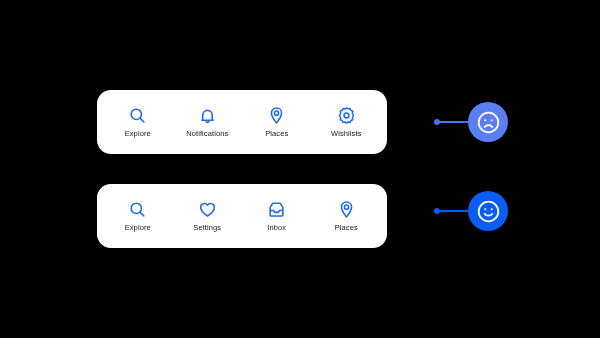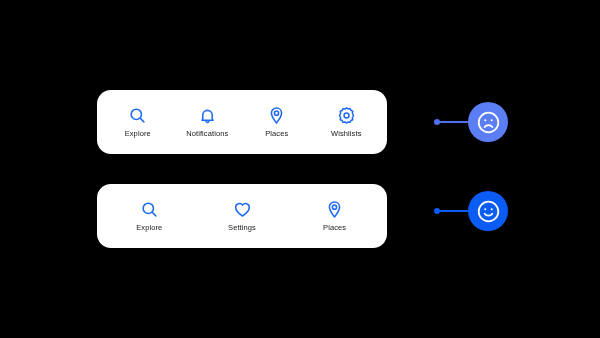--- a/index.html
+++ b/index.html
@@ -184,20 +184,29 @@
 
     <div class="nav-item">
       <span class="nav-icon">
         <svg viewBox="0 0 24 24" fill="none" stroke="#1f6bf5" stroke-width="2" stroke-linecap="round" stroke-linejoin="round">
           <path d="M12 20.2S3.4 14.8 3.4 9.2a4.7 4.7 0 0 1 8.6-2.7 4.7 4.7 0 0 1 8.6 2.7c0 5.6-8.6 11-8.6 11Z"></path>
         </svg>
       </span>
       <span class="nav-label">Settings</span>
     </div>
 
+    <div class="nav-item">
+      <span class="nav-icon">
+        <svg viewBox="0 0 24 24" fill="none" stroke="#1f6bf5" stroke-width="2" stroke-linecap="round" stroke-linejoin="round">
+          <path d="M4 18.8V9.4l3.4-5.4h9.2L20 9.4v9.4a1.4 1.4 0 0 1-1.4 1.4H5.4A1.4 1.4 0 0 1 4 18.8Z"></path>
+          <path d="M4 13.2h4.1l1.5 2.4h4.8l1.5-2.4H20"></path>
+        </svg>
+      </span>
+      <span class="nav-label">Inbox</span>
+    </div>
 
     <div class="nav-item">
       <span class="nav-icon">
         <svg viewBox="0 0 24 24" fill="none" stroke="#1f6bf5" stroke-width="2" stroke-linecap="round" stroke-linejoin="round">
           <path d="M12 2.6c-3.6 0-6.4 2.8-6.4 6.3 0 4.6 6.4 12.5 6.4 12.5s6.4-7.9 6.4-12.5c0-3.5-2.8-6.3-6.4-6.3Z"></path>
           <circle cx="12" cy="9" r="2.6"></circle>
         </svg>
       </span>
       <span class="nav-label">Places</span>
     </div>

